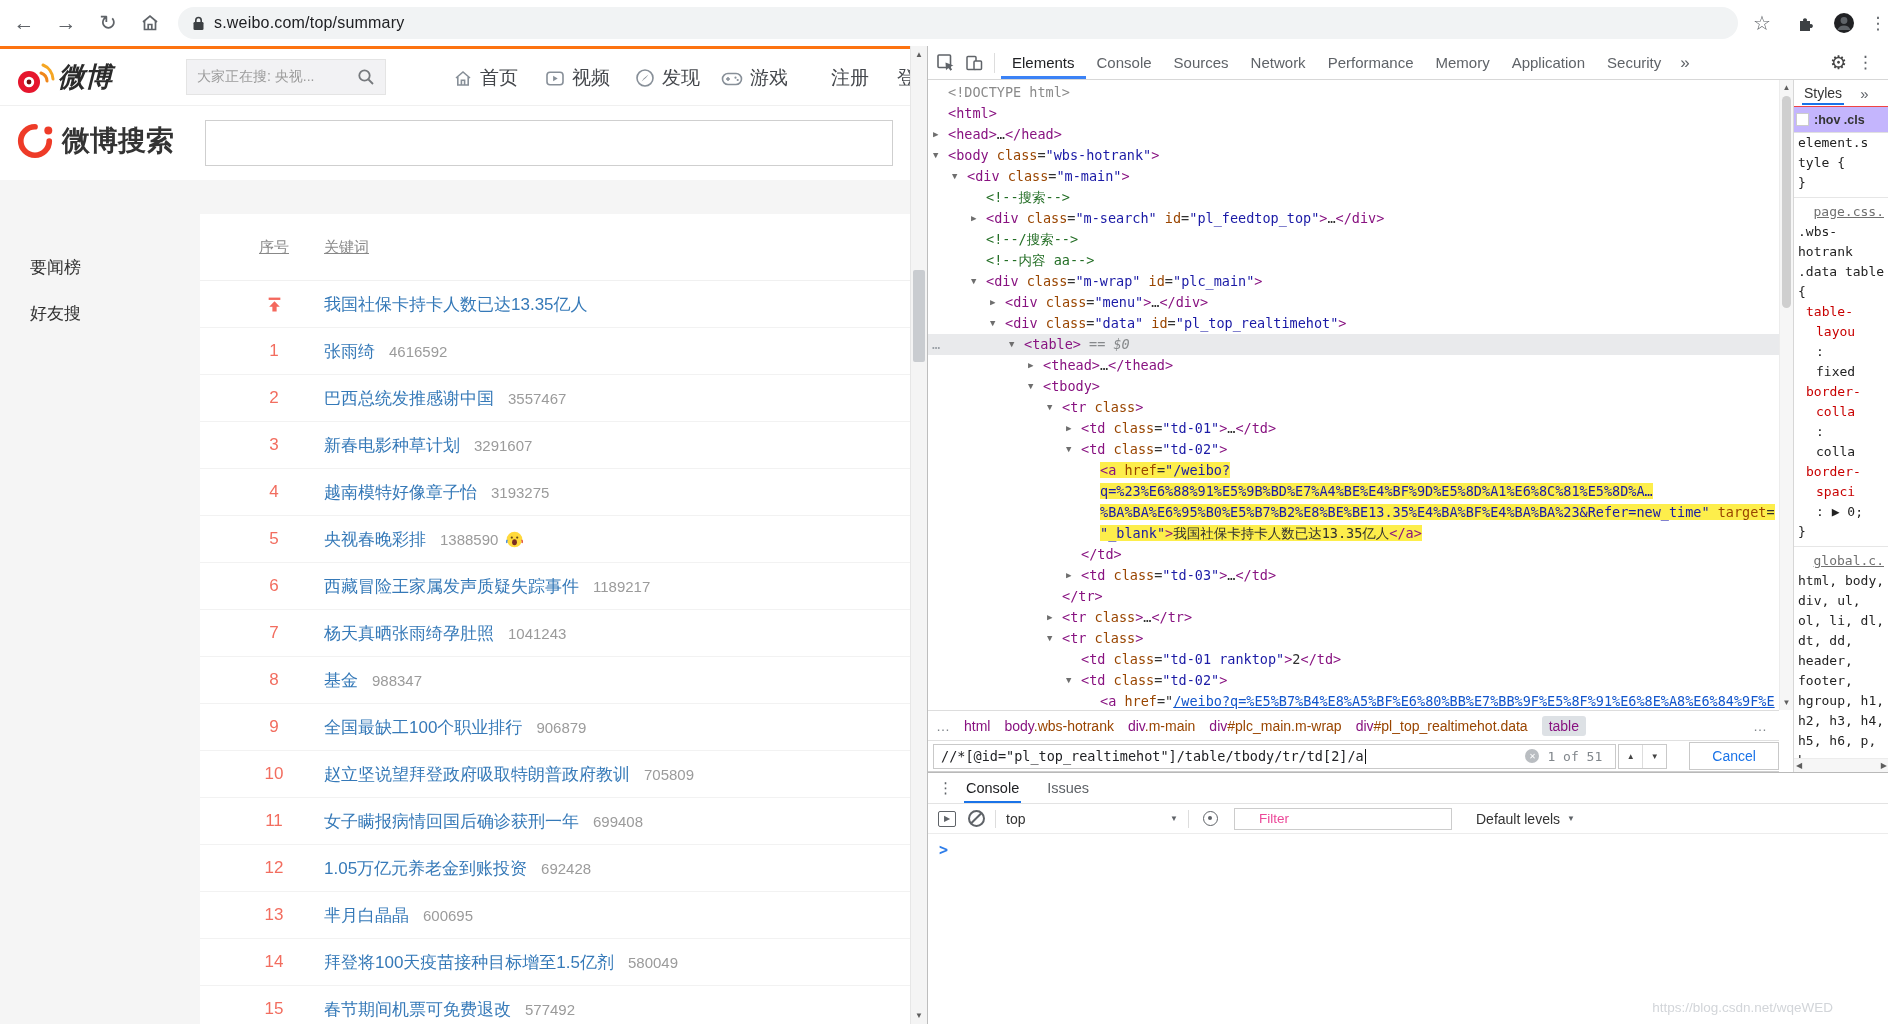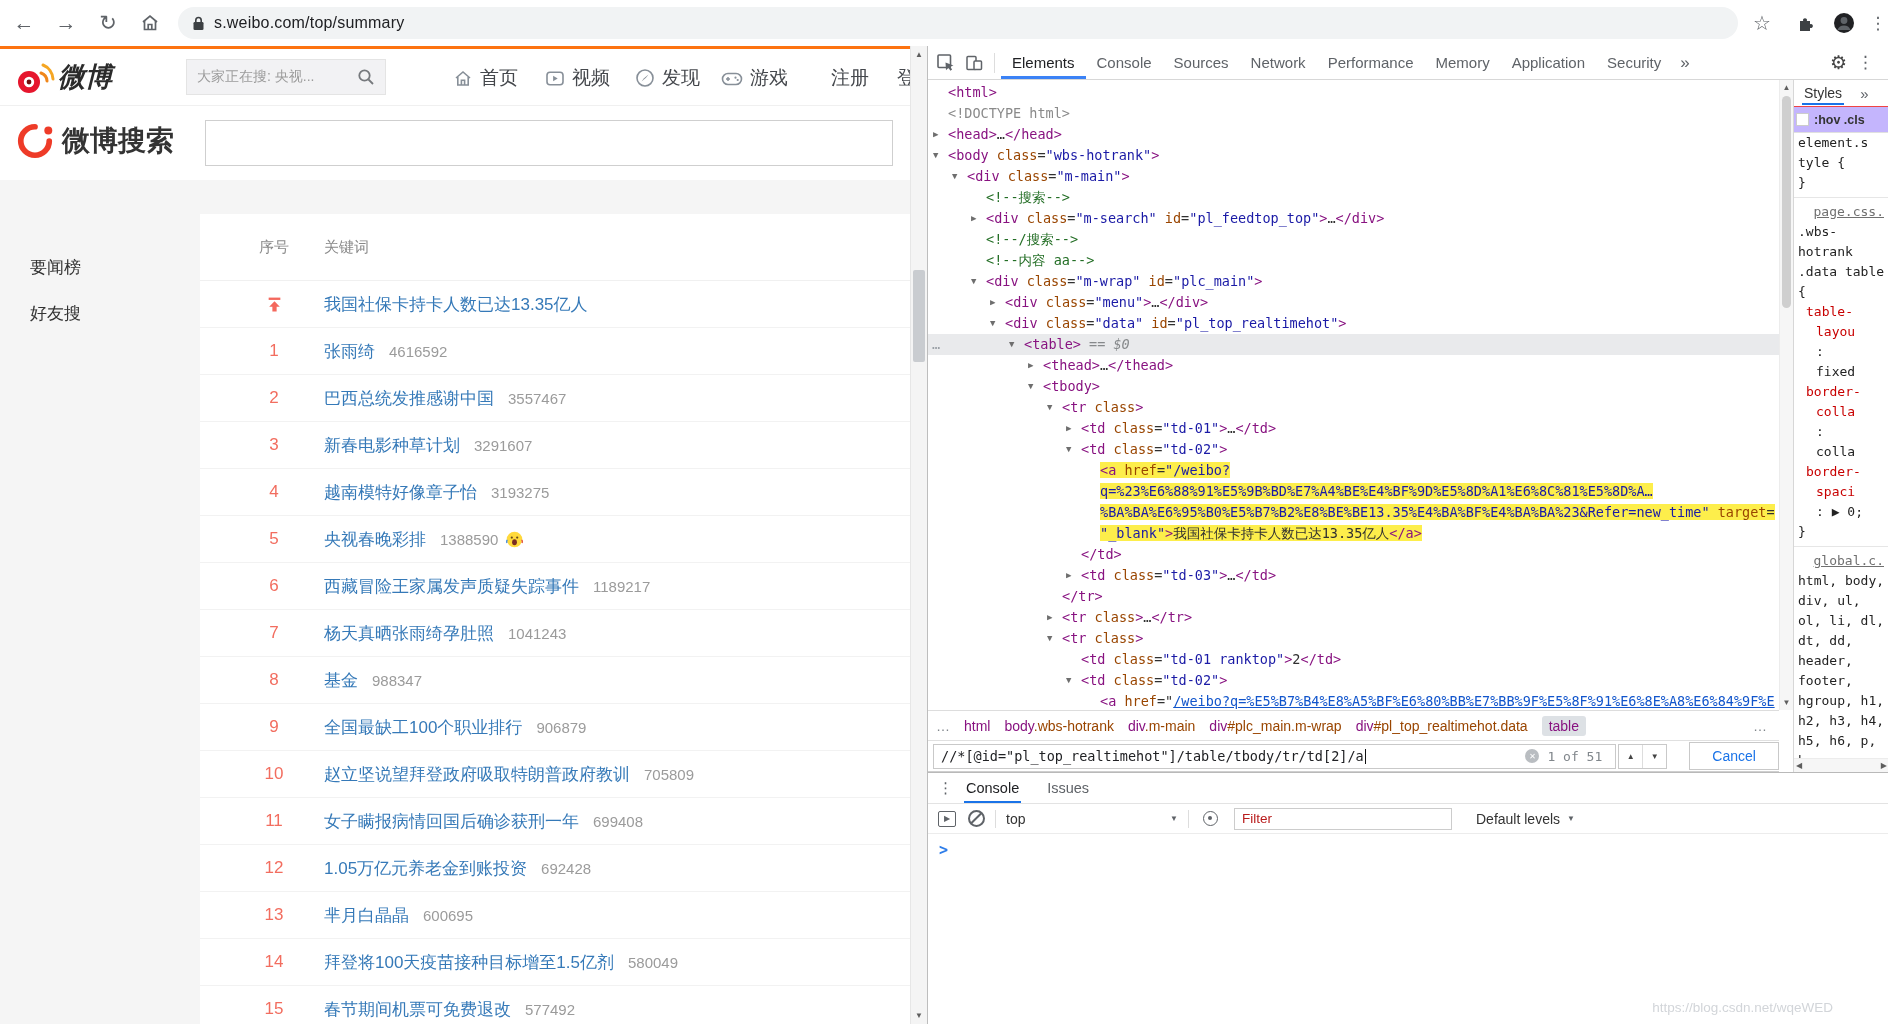--- a/index.html
+++ b/index.html
@@ -26,21 +26,21 @@
   .wb-searchbox .ph{flex:1;font-size:14px;color:#9c9c9c;white-space:nowrap;overflow:hidden;}
   .nav-item{position:absolute;top:16px;display:flex;align-items:center;gap:7px;font-size:19px;color:#45484d;cursor:pointer;}
   .brand-row{position:absolute;left:0;top:60px;width:100%;height:74px;background:#fff;}
   .brand-logo{position:absolute;left:16px;top:16px;display:flex;align-items:center;gap:8px;}
   .brand-text{font-size:28px;font-weight:bold;color:#333;}
   .big-input{position:absolute;left:205px;top:14px;width:688px;height:46px;border:1px solid #cfcfcf;background:#fff;box-sizing:border-box;}
   .content{position:absolute;left:0;top:134px;width:100%;height:844px;background:#f5f5f5;}
   .side-item{height:46px;line-height:46px;width:200px;padding-left:30px;box-sizing:border-box;font-size:17px;color:#333;cursor:pointer;}
   .side-item.active{background:#fff;font-weight:bold;color:#000;}
   .tablecard{position:absolute;left:200px;top:34px;right:0;bottom:0;background:#fff;}
-  .thead{height:66px;display:flex;align-items:center;border-bottom:1px solid #f0f0f0;color:#888;font-size:15px;}
+  .thead{height:66px;display:flex;align-items:center;border-bottom:1px solid #f0f0f0;color:#888;font-size:15px;text-decoration:underline;}
   .th-rank{width:56px;margin-left:46px;text-align:center;}
   .th-kw{margin-left:22px;}
   .trow{height:46px;display:flex;align-items:center;border-bottom:1px solid #f2f2f2;}
   .rank{width:56px;margin-left:46px;text-align:center;font-size:17px;color:#f26d5f;display:flex;align-items:center;justify-content:center;}
   .kw{margin-left:22px;font-size:17px;color:#3579b8;text-decoration:none;cursor:pointer;white-space:nowrap;}
   .cnt{margin-left:14px;font-size:15px;color:#9b9b9b;}
   .emoji{margin-left:8px;}
 
   
   .page-scroll{position:absolute;left:910px;top:46px;width:17px;height:978px;background:#f4f4f4;border-left:1px solid #e6e6e6;box-sizing:border-box;}
@@ -126,21 +126,21 @@
   .tb-sep{width:1px;height:18px;background:#ddd;margin:0 10px;}
   .boxed-play{width:16px;height:14px;border:1px solid #5f6368;border-radius:2px;margin-left:10px;display:flex;align-items:center;justify-content:center;
               font-size:8px;color:#5f6368;cursor:pointer;}
   .clear-ic{width:13px;height:13px;border:2px solid #5f6368;border-radius:50%;margin-left:12px;position:relative;cursor:pointer;}
   .clear-ic::after{content:"";position:absolute;left:-1px;top:5px;width:15px;height:2px;background:#5f6368;transform:rotate(-45deg);}
   .ctx-select{width:172px;display:flex;align-items:center;justify-content:space-between;cursor:pointer;}
   .dd-arrow{font-size:8px;color:#5f6368;}
   .eye-ic{width:13px;height:13px;border:1.5px solid #5f6368;border-radius:50%;position:relative;margin:0 4px;cursor:pointer;}
   .eye-ic::after{content:"";position:absolute;left:3.5px;top:3.5px;width:4px;height:4px;border-radius:50%;background:#5f6368;}
   .filter-input{width:218px;height:22px;border:1px solid #ccc;box-sizing:border-box;margin-left:12px;display:flex;align-items:center;
-                padding-left:7px;color:#b91c1c;font-size:13.5px;cursor:text;}
+                padding-left:24px;color:#ec4899;font-size:13.5px;cursor:text;}
   .levels{margin-left:24px;display:flex;align-items:center;gap:7px;cursor:pointer;color:#333;}
   .con-body{position:relative;height:189px;}
   .prompt{position:absolute;left:11px;top:7px;color:#2e7de9;font-size:15px;font-weight:bold;font-family:"DejaVu Sans Mono",monospace;}
   .watermark{position:absolute;right:56px;bottom:8px;color:#d2d5d9;font-size:13.5px;}
 </style>
 </head>
 <body>
 
 <div class="browser-bar">
   <div class="bicon" style="left:8px">←</div>
@@ -404,22 +404,22 @@
         <div class="dt-tab">Security</div>
       </div>
     <div class="dt-more">»</div>
     <div class="dt-right">
       <span class="gear">⚙</span>
       <span class="kebab">⋮</span>
     </div>
   </div>
 
   <div class="dt-tree" id="dt-tree">
+      <div class="tree-line" style="padding-left: 20px;"><span class="c-g">&lt;!DOCTYPE html&gt;</span></div>
       <div class="tree-line" style="padding-left: 20px;"><span class="c-t">&lt;html&gt;</span></div>
-      <div class="tree-line" style="padding-left: 20px;"><span class="c-g">&lt;!DOCTYPE html&gt;</span></div>
       <div class="tree-line" style="padding-left: 20px;"><span class="arrow" style="left: 5px;">▶</span><span class="c-t">&lt;head&gt;</span><span class="c-x">…</span><span class="c-t">&lt;/head&gt;</span></div>
       <div class="tree-line" style="padding-left: 20px;"><span class="arrow" style="left: 5px;">▼</span><span class="c-t">&lt;body </span><span class="c-a">class</span><span class="c-x">=</span><span class="c-v">"wbs-hotrank"</span><span class="c-t">&gt;</span></div>
       <div class="tree-line" style="padding-left: 39px;"><span class="arrow" style="left: 24px;">▼</span><span class="c-t">&lt;div </span><span class="c-a">class</span><span class="c-x">=</span><span class="c-v">"m-main"</span><span class="c-t">&gt;</span></div>
       <div class="tree-line" style="padding-left: 58px;"><span class="c-c">&lt;!--搜索--&gt;</span></div>
       <div class="tree-line" style="padding-left: 58px;"><span class="arrow" style="left: 43px;">▶</span><span class="c-t">&lt;div </span><span class="c-a">class</span><span class="c-x">=</span><span class="c-v">"m-search"</span><span class="c-x"> </span><span class="c-a">id</span><span class="c-x">=</span><span class="c-v">"pl_feedtop_top"</span><span class="c-t">&gt;</span><span class="c-x">…</span><span class="c-t">&lt;/div&gt;</span></div>
       <div class="tree-line" style="padding-left: 58px;"><span class="c-c">&lt;!--/搜索--&gt;</span></div>
       <div class="tree-line" style="padding-left: 58px;"><span class="c-c">&lt;!--内容 aa--&gt;</span></div>
       <div class="tree-line" style="padding-left: 58px;"><span class="arrow" style="left: 43px;">▼</span><span class="c-t">&lt;div </span><span class="c-a">class</span><span class="c-x">=</span><span class="c-v">"m-wrap"</span><span class="c-x"> </span><span class="c-a">id</span><span class="c-x">=</span><span class="c-v">"plc_main"</span><span class="c-t">&gt;</span></div>
       <div class="tree-line" style="padding-left: 77px;"><span class="arrow" style="left: 62px;">▶</span><span class="c-t">&lt;div </span><span class="c-a">class</span><span class="c-x">=</span><span class="c-v">"menu"</span><span class="c-t">&gt;</span><span class="c-x">…</span><span class="c-t">&lt;/div&gt;</span></div>
       <div class="tree-line" style="padding-left: 77px;"><span class="arrow" style="left: 62px;">▼</span><span class="c-t">&lt;div </span><span class="c-a">class</span><span class="c-x">=</span><span class="c-v">"data"</span><span class="c-x"> </span><span class="c-a">id</span><span class="c-x">=</span><span class="c-v">"pl_top_realtimehot"</span><span class="c-t">&gt;</span></div>

